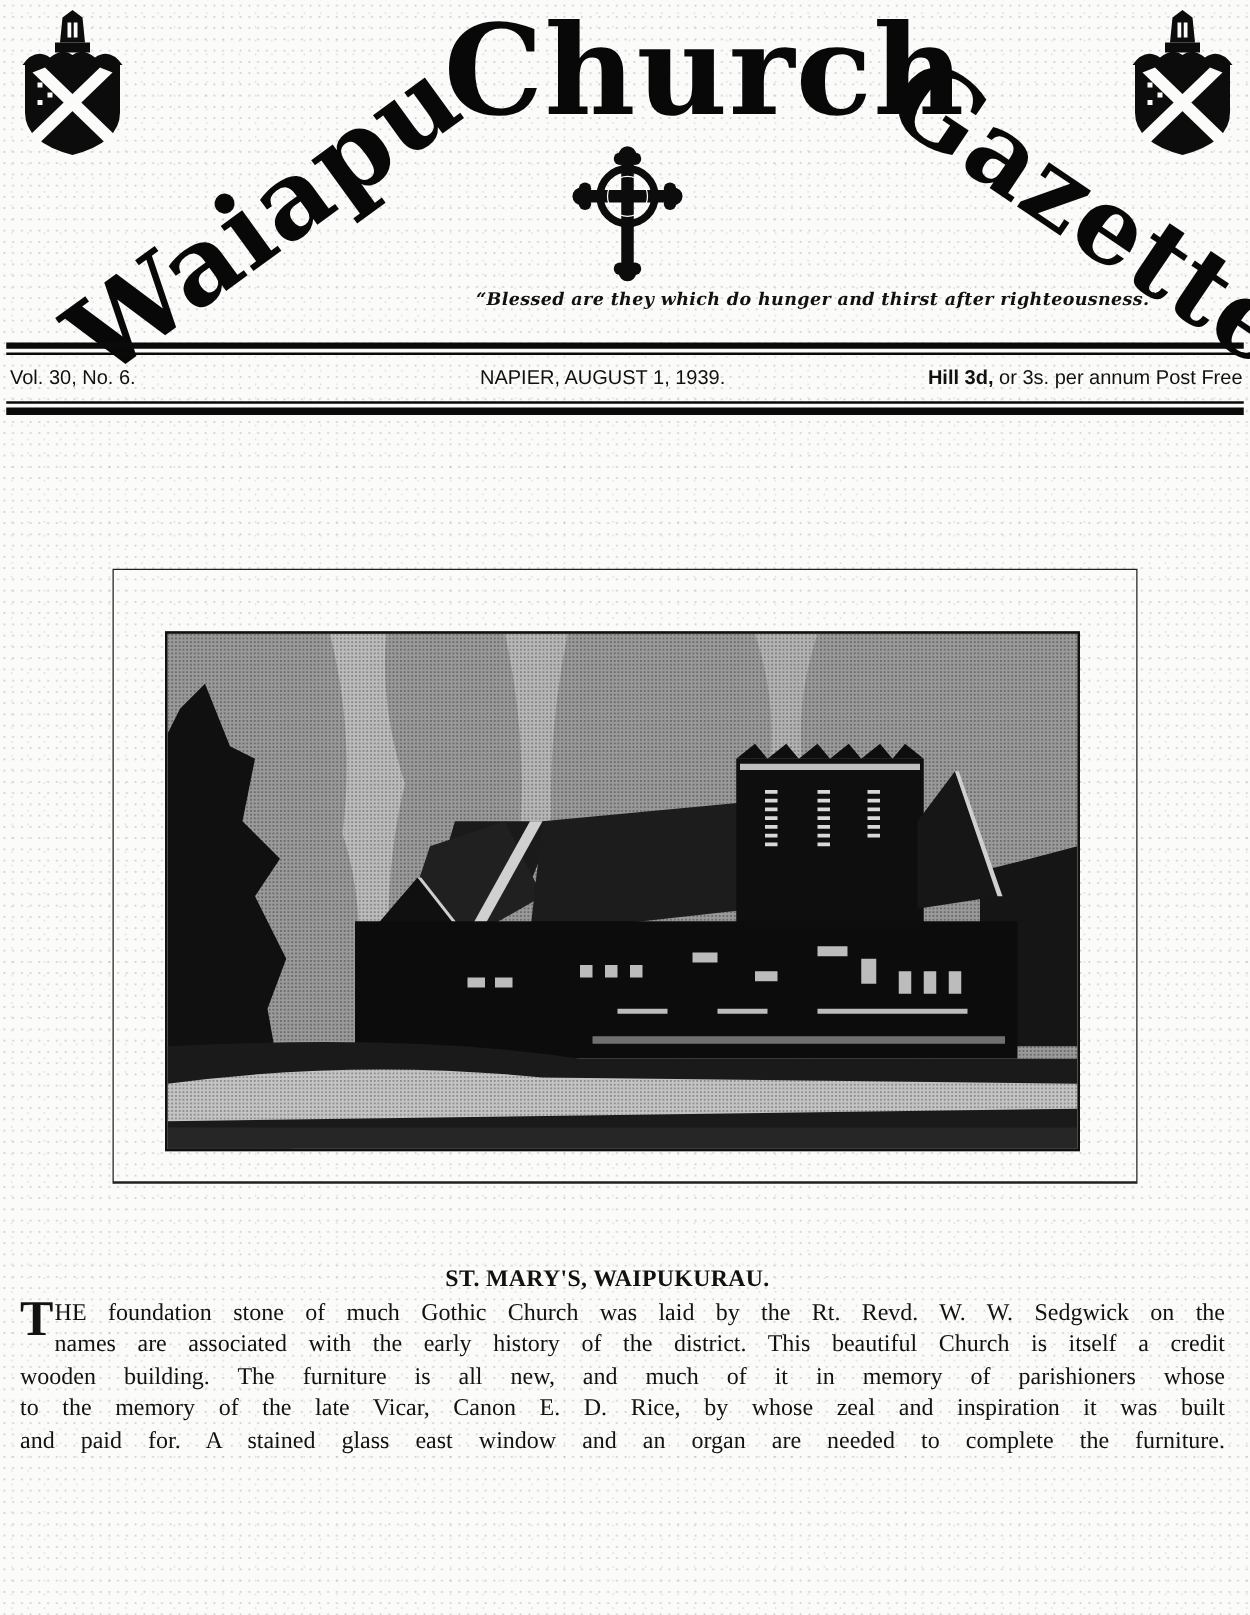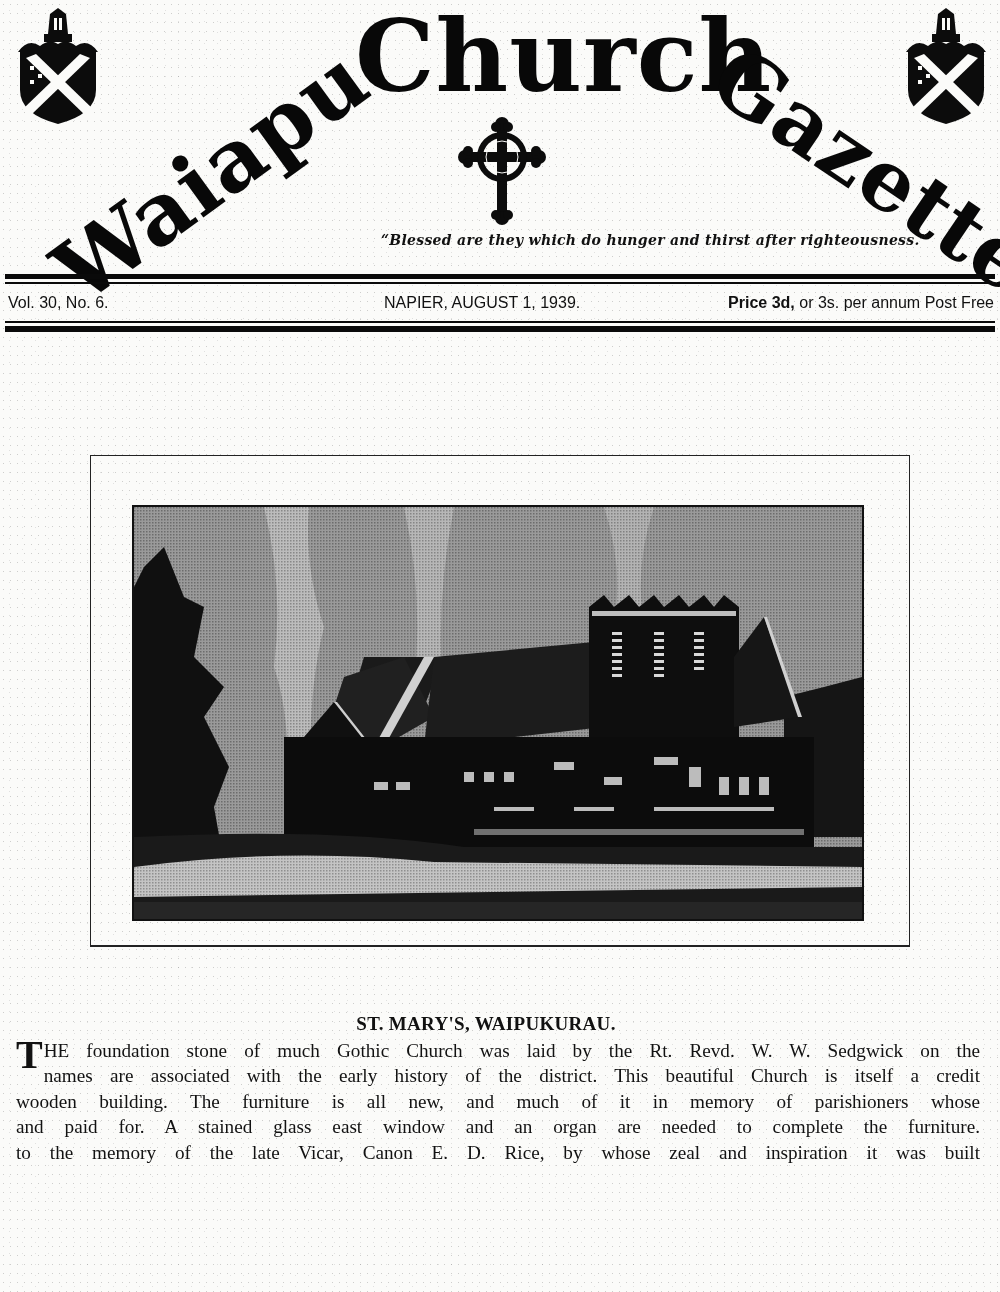--- a/index.html
+++ b/index.html
@@ -184,21 +184,21 @@
 
     <div class="motto">“Blessed are they which do hunger and thirst after righteousness.”</div>
   </header>
 
   <div class="rule rule-thick-top"></div>
   <div class="rule rule-thin-top"></div>
 
   <div class="infobar">
     <span class="info-vol">Vol. 30, No. 6.</span>
     <span class="info-place">NAPIER, AUGUST 1, 1939.</span>
-    <span class="info-price"><b>Price 3d,</b><span> or 3s. per annum Post Free</span></span>
+    <span class="info-price"><b>Hill 3d,</b><span> or 3s. per annum Post Free</span></span>
   </div>
 
   <div class="rule rule-thin-bot"></div>
   <div class="rule rule-thick-bot"></div>
 
   <div class="photo-frame"></div>
   <div class="photo">
     <svg viewBox="0 0 728 412" preserveAspectRatio="none" xmlns="http://www.w3.org/2000/svg">
       <defs>
         <pattern id="halftone" width="3" height="3" patternUnits="userSpaceOnUse">
@@ -286,17 +286,17 @@
     </svg>
   </div>
 
   <h2 class="article-heading">ST. MARY'S, WAIPUKURAU.</h2>
 
   <div class="article-body">
     <span class="dropcap">T</span>
     <span class="article-line">HE foundation stone of much Gothic Church was laid by the Rt. Revd. W. W. Sedgwick on the</span>
     <span class="article-line">names are associated with the early history of the district.  This beautiful Church is itself a credit</span>
     <span class="article-line">wooden building.  The furniture is all new, and much of it in memory of parishioners whose</span>
+    <span class="article-line">to the memory of the late Vicar, Canon E. D. Rice, by whose zeal and inspiration it was built</span>
     <span class="article-line last">and paid for.  A stained glass east window and an organ are needed to complete the furniture.</span>
-    <span class="article-line">to the memory of the late Vicar, Canon E. D. Rice, by whose zeal and inspiration it was built</span>
   </div>
 
 </div>
 
 </body></html>

